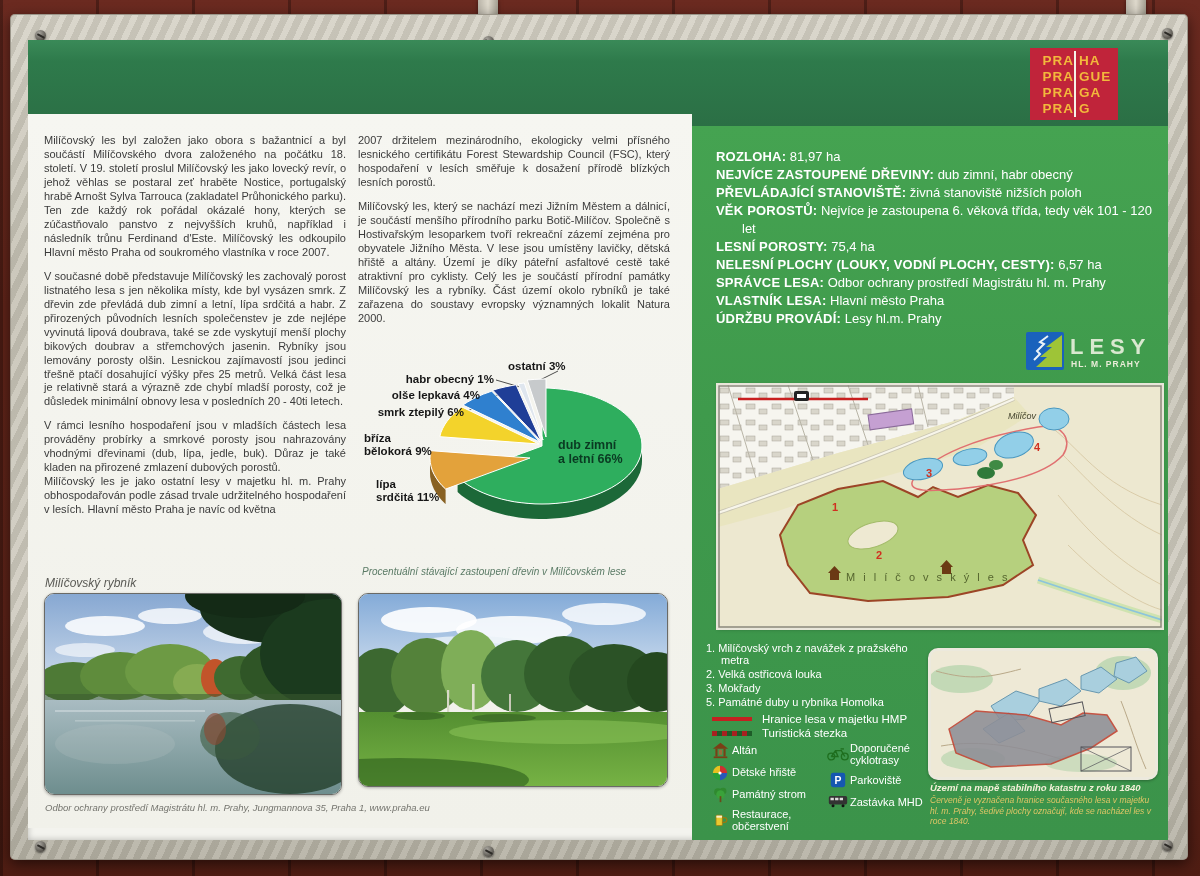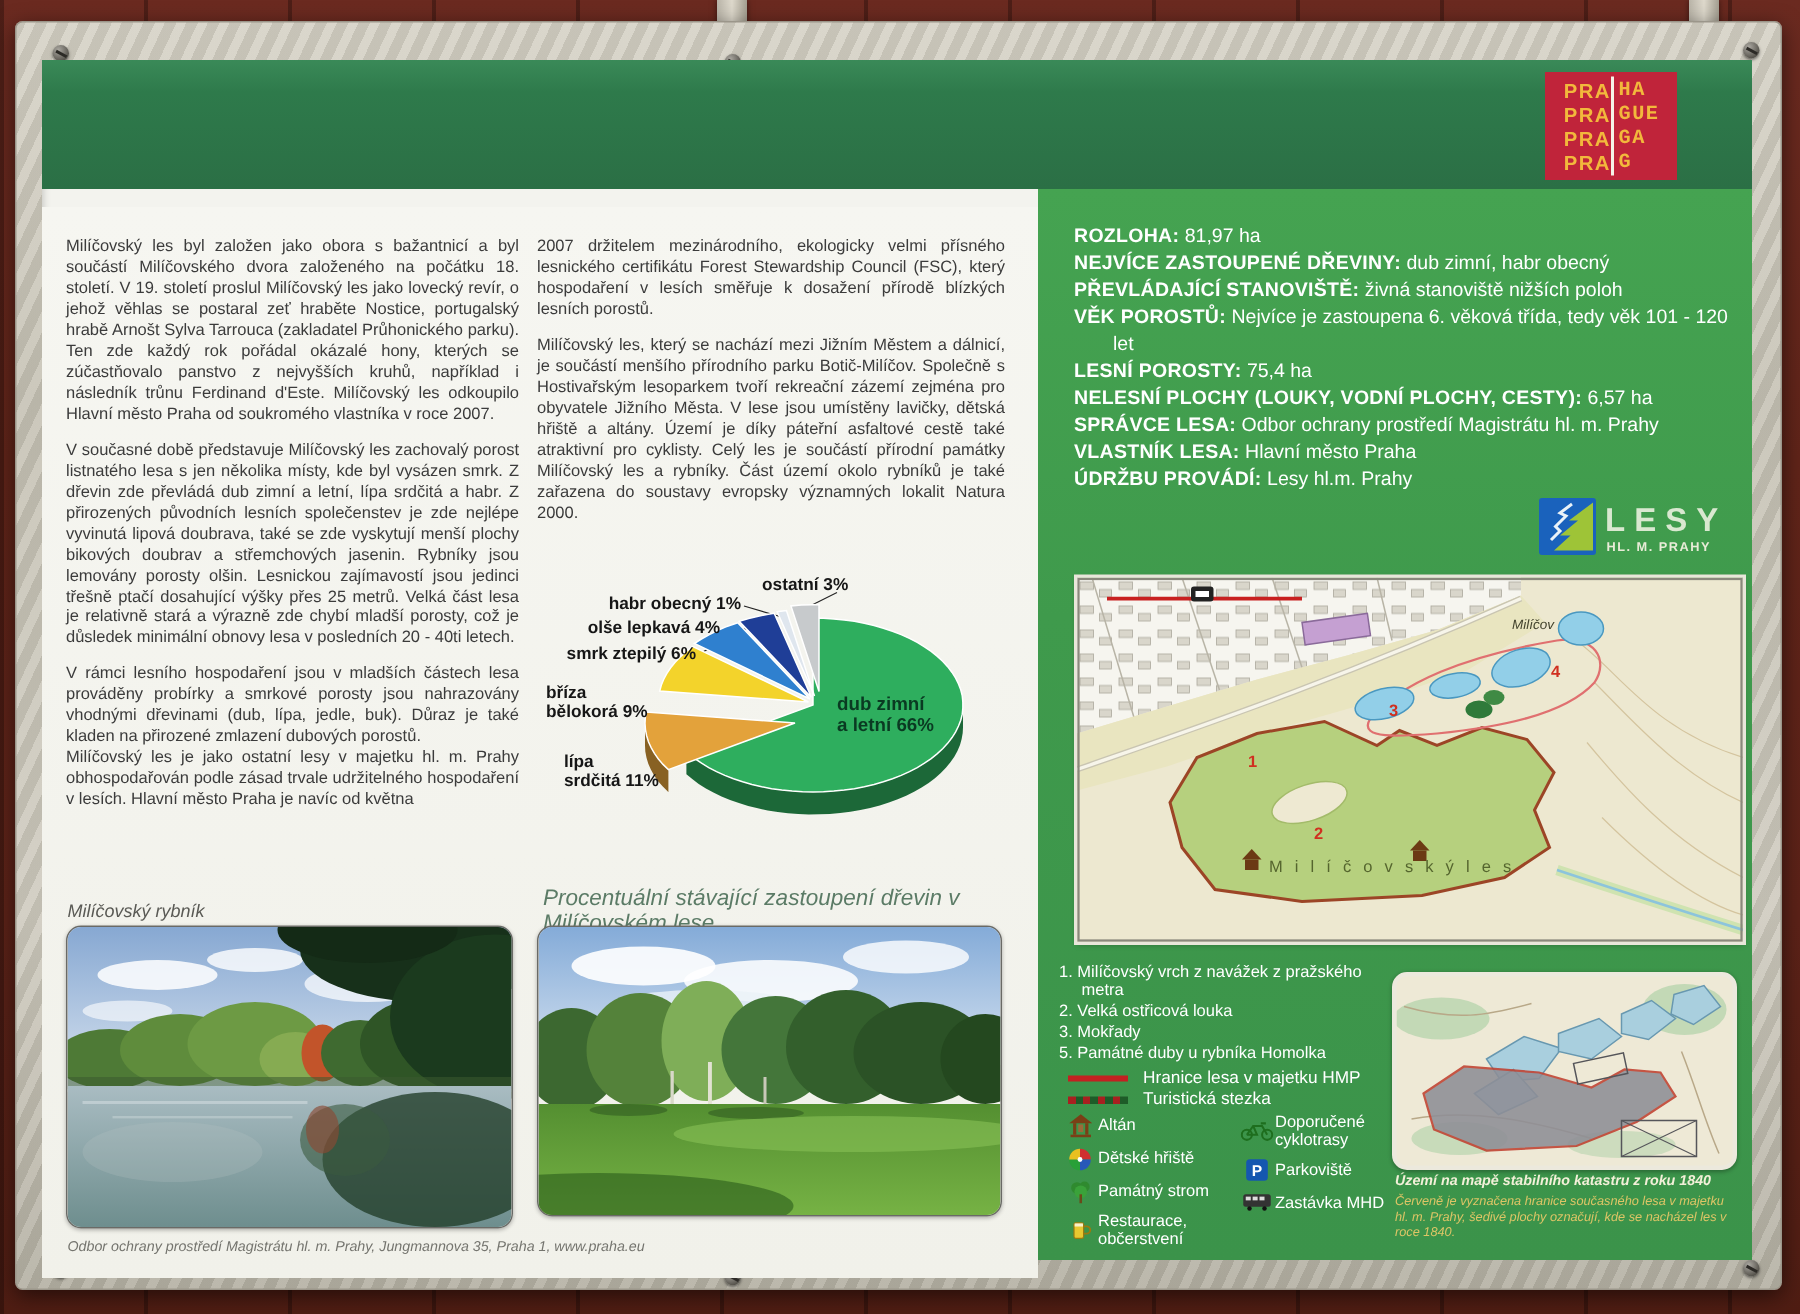--- a/index.html
+++ b/index.html
@@ -20,33 +20,33 @@
   
   #board{position:absolute;left:28px;top:40px;width:1140px;height:800px;background:#f3f3ee;box-shadow:inset 0 0 6px rgba(0,0,0,.25);}
   #header{position:absolute;left:0;top:0;width:1140px;height:86px;
     background:linear-gradient(180deg,#3a8a58 0%,#2e7a4b 25%,#2b6f45 100%);}
   #title{position:absolute;left:26px;top:14px;font-size:46px;font-weight:bold;letter-spacing:4px;color:#eef3ec;text-shadow:0 1px 1px rgba(0,0,0,.25);}
   
   #praha{position:absolute;left:1002px;top:8px;width:88px;height:72px;background:#c0243a;display:flex;}
   #praha .pcol{width:50%;padding:5px 0 0 7px;box-sizing:border-box;color:#f2b83c;font-weight:bold;font-size:13.5px;line-height:16px;letter-spacing:1px;}
   #praha .pdiv{position:absolute;left:50%;top:3px;bottom:3px;width:2px;background:#f5f2e8;}
   
-  #article{position:absolute;left:0;top:98px;width:664px;height:714px;background:linear-gradient(180deg,#f6f6f1,#f1f1ea);color:#3b3b3b;}
+  #article{position:absolute;left:0;top:74px;width:664px;height:714px;background:linear-gradient(180deg,#f6f6f1,#f1f1ea);color:#3b3b3b;}
   .col{position:absolute;top:20px;font-size:11px;line-height:1.27;text-align:justify;}
   #col1{left:16px;width:302px;}
   #col2{left:330px;width:312px;}
   .par{margin:0 0 10px 0;}
   .par.tight{margin-bottom:0;}
   
   #pie-wrap{position:absolute;left:332px;top:246px;width:332px;height:200px;}
   #pie-svg{position:absolute;left:0;top:0;width:332px;height:200px;}
   .plabel{position:absolute;font-size:11.5px;font-weight:bold;color:#161616;white-space:pre-line;line-height:1.15;}
   .plabel.right{text-align:right;}
   #plabel-dub{color:#0a3a22;font-size:12.5px;}
-  #pie-caption{position:absolute;left:334px;top:452px;width:322px;font-size:15px;font-style:italic;color:#5b7b66;}
+  #pie-caption{position:absolute;left:334px;top:452px;width:322px;font-size:10px;font-style:italic;color:#5b7b66;}
   
   .photo-caption{position:absolute;top:462px;font-size:12px;font-style:italic;color:#5a5a55;}
   #cap1{left:17px;} #cap2{left:331px;margin-top:24px;}
   .photo{position:absolute;top:479px;border-radius:10px;overflow:hidden;border:1px solid #6a6a66;box-shadow:0 1px 3px rgba(0,0,0,.3);}
   #photo1{left:16px;width:296px;height:200px;}
   #photo2{left:330px;width:308px;height:192px;}
   #credit{position:absolute;left:17px;top:688px;font-size:9.5px;font-style:italic;color:#74746e;}
   
   #panel{position:absolute;left:664px;top:86px;width:476px;height:714px;
     background:linear-gradient(180deg,#45a351 0%,#3f9a4c 40%,#3b934a 100%);color:#fff;}
@@ -93,21 +93,21 @@
   <div class="screw" style="left:1162px;top:840px;"></div>
 
   <div id="board">
 
     <div id="header">
       <div id="praha">
         <div class="pcol" style="white-space:pre-line;text-align:right;padding-right:0;">PRA
 PRA
 PRA
 PRA</div>
-        <div class="pcol" style="white-space:pre-line;padding-left:5px;font-family:Liberation Mono, monospace;">HA
+        <div class="pcol" style="white-space:pre-line;padding-left:5px;">HA
 GUE
 GA
 G</div>
         <div class="pdiv"></div>
       </div>
     </div>
 
     <div id="article">
       <div class="col" id="col1">
         <p class="par">Milíčovský les byl založen jako obora s bažantnicí a byl součástí Milíčovského dvora založeného na počátku 18. století. V 19. století proslul Milíčovský les jako lovecký revír, o jehož věhlas se postaral zeť hraběte Nostice, portugalský hrabě Arnošt Sylva Tarrouca (zakladatel Průhonického parku). Ten zde každý rok pořádal okázalé hony, kterých se zúčastňovalo panstvo z nejvyšších kruhů, například i následník trůnu Ferdinand d'Este. Milíčovský les odkoupilo Hlavní město Praha od soukromého vlastníka v roce 2007.</p>

